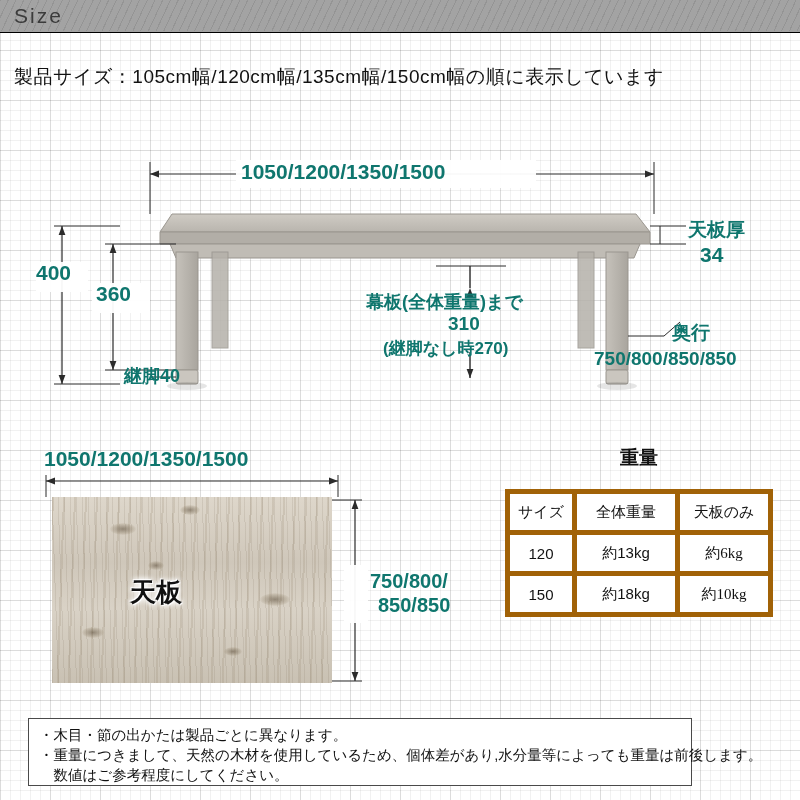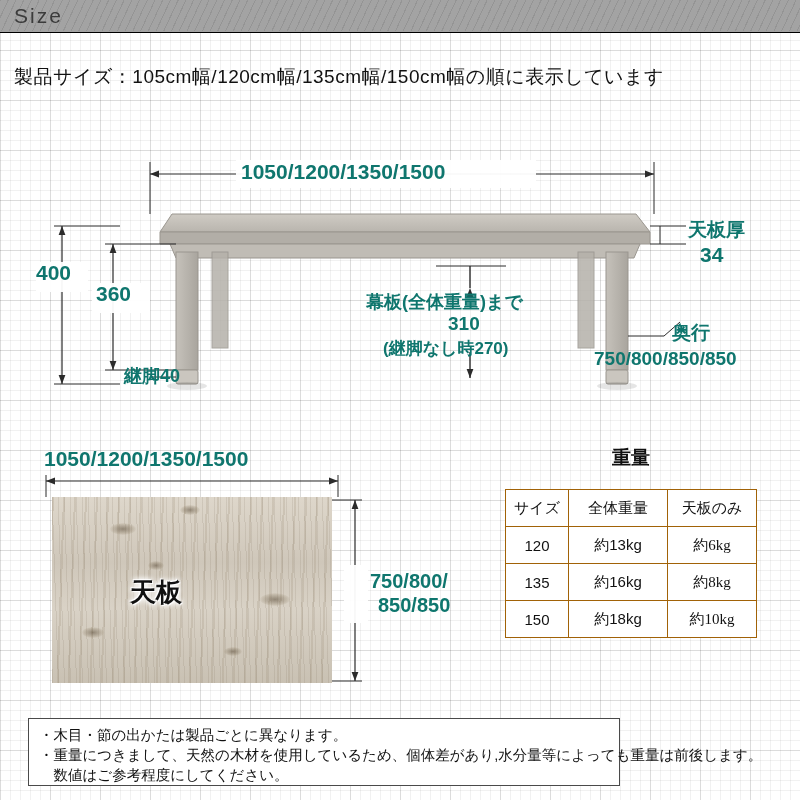--- a/index.html
+++ b/index.html
@@ -63,21 +63,21 @@
   .lbl{position:absolute;font-size:17px;color:#0f766e;white-space:nowrap;}
   .big{font-size:21px;font-weight:bold;}
 
   svg.ov{position:absolute;left:0;top:0;width:800px;height:800px;overflow:visible;pointer-events:none;}
 
   
   #weight-wrap{position:absolute;left:505px;top:445px;z-index:3;}
   #weight-title{text-align:center;font-size:19px;font-weight:bold;margin-bottom:18px;color:#111;}
   table{border-collapse:collapse;background:#fff;}
   th,td{
-    border:1px solid #a16207;
+    border:5px solid #a16207;
     font-size:15px;
     text-align:center;
     padding:0;
     height:36px;
     color:#111;
     font-weight:normal;
     font-family:"Liberation Sans",sans-serif;
   }
   th:nth-child(1),td:nth-child(1){width:62px;}
   th:nth-child(2),td:nth-child(2){width:98px;}
@@ -103,21 +103,21 @@
   }
   .knot{position:absolute;border-radius:50%;background:radial-gradient(ellipse at center, rgba(90,75,55,0.55) 0%, rgba(140,125,100,0.25) 55%, rgba(255,255,255,0) 75%);}
   #board-label{
     position:absolute;left:130px;top:575px;z-index:4;
     font-size:26px;font-weight:bold;color:#111;
     text-shadow:0 0 6px #fff,0 0 6px #fff,0 0 5px #fff,1px 1px 0 #fff,-1px -1px 0 #fff;
   }
 
   
   #notes{
-    position:absolute;left:28px;top:718px;width:592px;height:68px;
+    position:absolute;left:28px;top:718px;width:664px;height:68px;
     border:1px solid #4a4a4a;background:#fff;z-index:3;
     padding:6px 10px 0 10px;box-sizing:border-box;
   }
   #notes div{font-size:14.5px;line-height:20px;color:#111;white-space:nowrap;}
 </style>
 </head>
 <body>
 
 <div id="grid"></div>
 <div id="grid2"></div>
@@ -244,25 +244,20 @@
         <th>天板のみ</th>
       </tr>
     </thead>
     <tbody>
       <tr>
         <td>120</td>
         <td>約13kg</td>
         <td>約6kg</td>
       </tr>
       <tr>
-        <td>135</td>
-        <td>約16kg</td>
-        <td>約8kg</td>
-      </tr>
-      <tr>
         <td>150</td>
         <td>約18kg</td>
         <td>約10kg</td>
       </tr>
     </tbody>
   </table>
 </div>
 
 <div id="notes">
   <div>・木目・節の出かたは製品ごとに異なります。</div>

